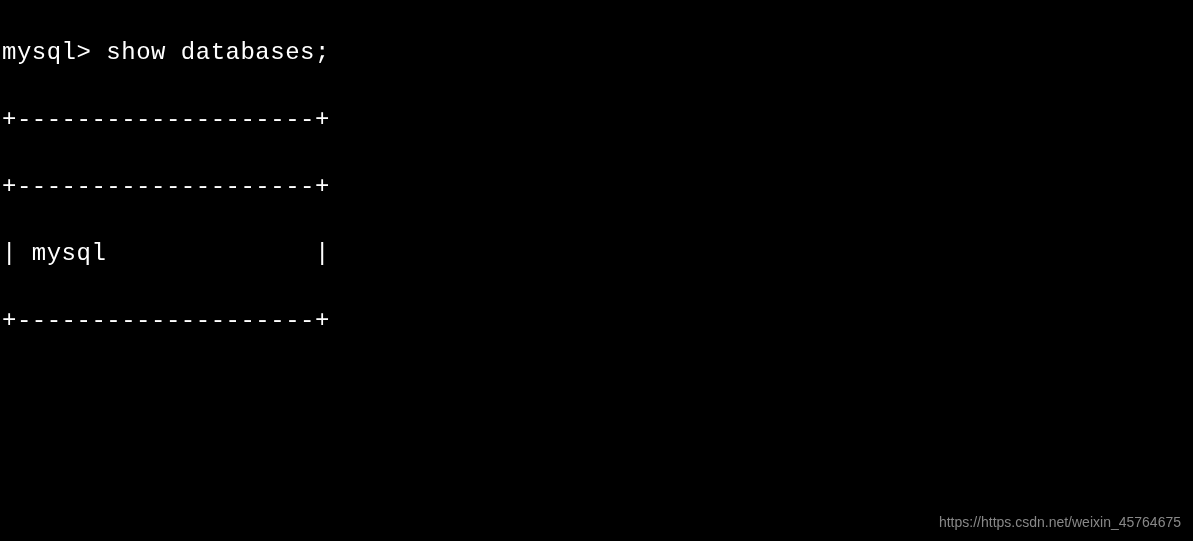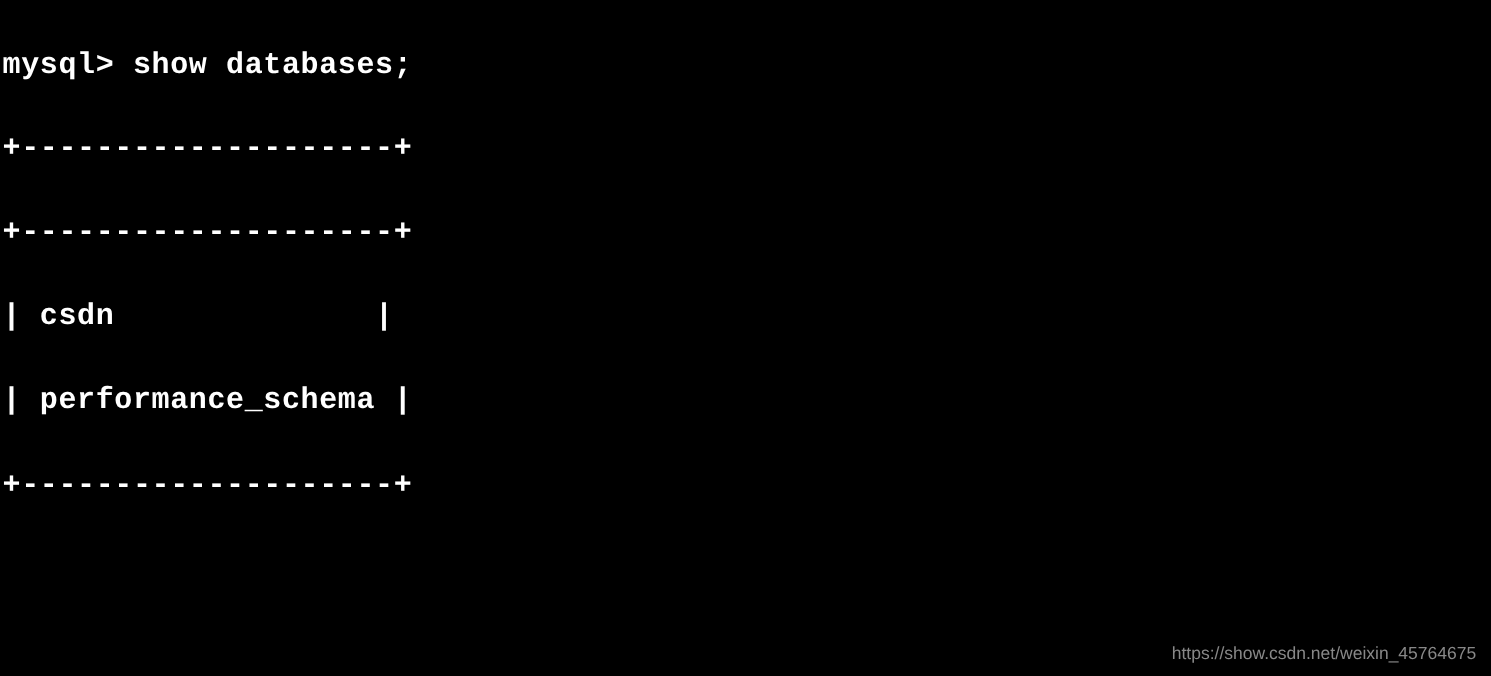--- a/index.html
+++ b/index.html
@@ -18,45 +18,43 @@
       height: 541px;
       overflow: hidden;
       position: relative;
     }
     .terminal {
       white-space: pre;
       letter-spacing: 0.5px;
     }
     .line {
       display: block;
-      font-weight: bold;
     }
     .watermark {
       position: absolute;
       bottom: 8px;
       right: 12px;
       font-size: 14px;
       color: #888888;
       font-family: Arial, sans-serif;
       letter-spacing: 0;
     }
   </style>
 </head>
 <body>
 
 <div class="terminal">
 <span class="line"><span>mysql&gt; </span><span>show databases;</span></span>
 <span class="line">+--------------------+</span>
 <span class="line">+--------------------+</span>
-<span class="line">| csdn              |</span>
-<span class="line">| performance_schema |</span>
+<span class="line">| mysql              |</span>
 <span class="line">+--------------------+</span>
 
 <span class="line"></span>
 
 
 
 <span class="line"></span>
 
 
 </div>
 
-<div class="watermark">https://show.csdn.net/weixin_45764675</div>
+<div class="watermark">https://https.csdn.net/weixin_45764675</div>
 
 </body></html>

